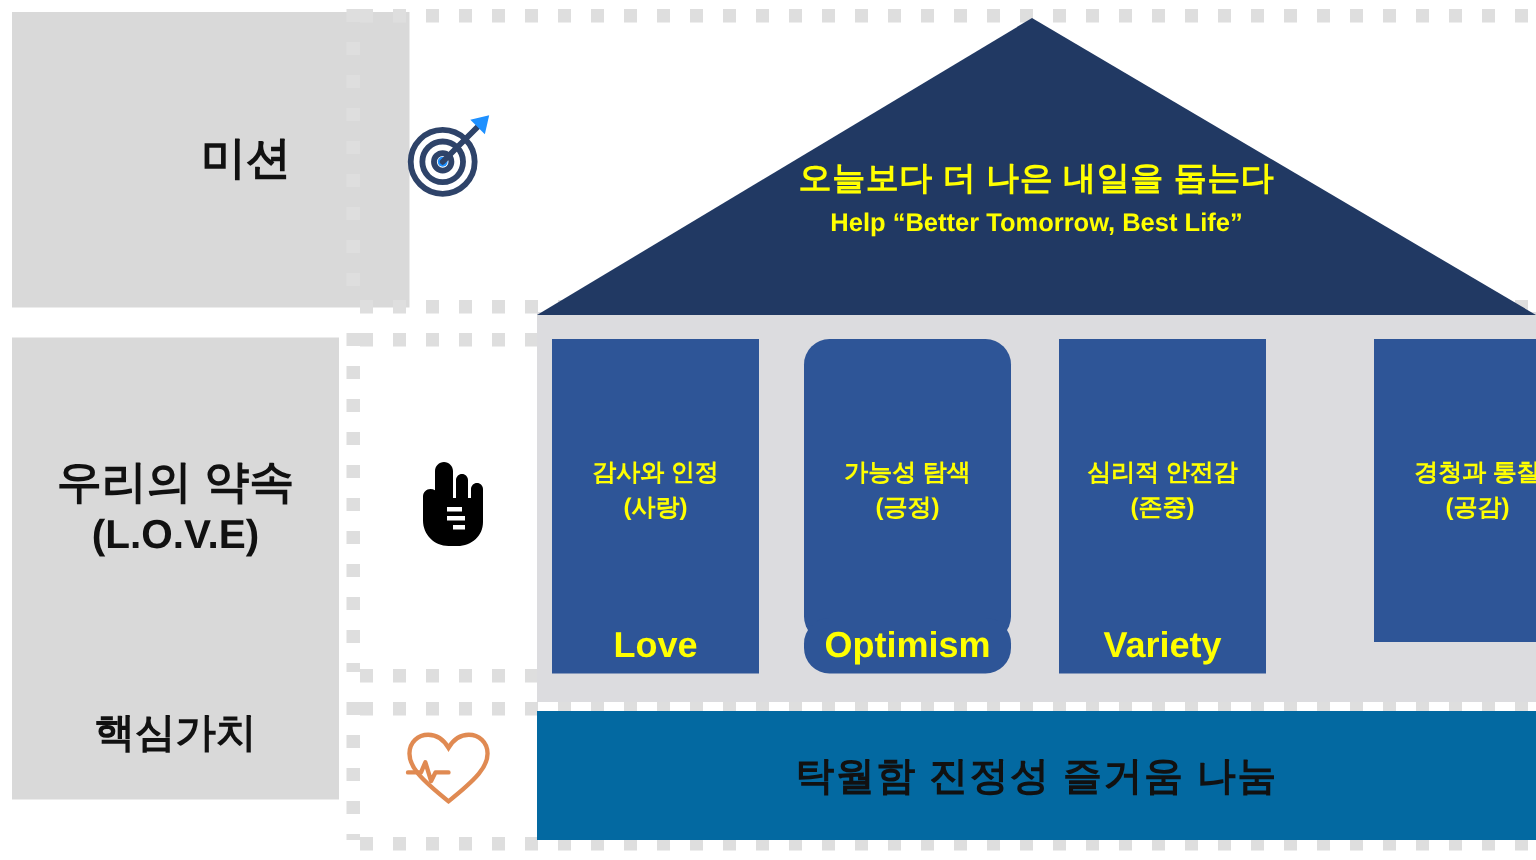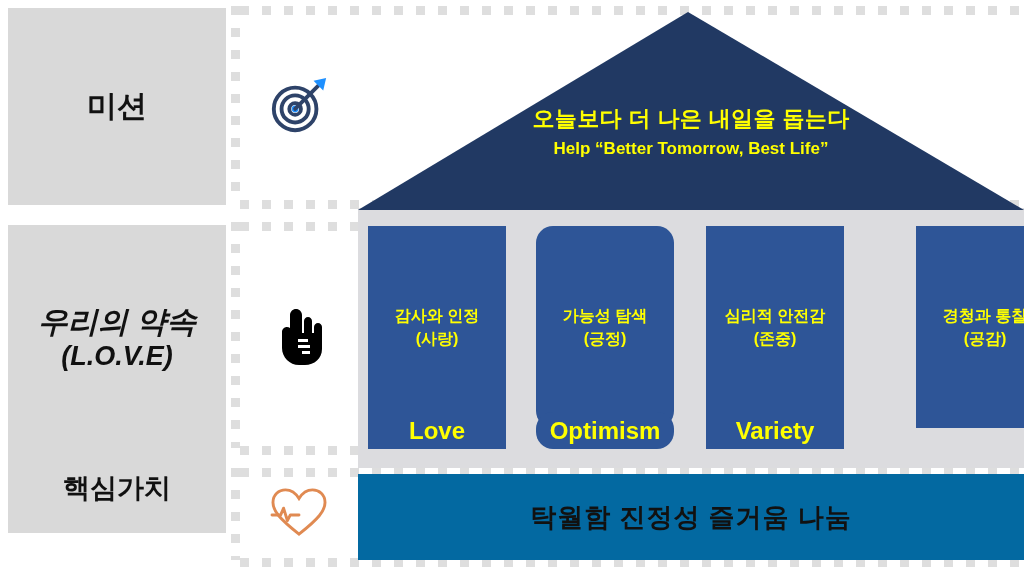--- a/index.html
+++ b/index.html
@@ -25,22 +25,22 @@
     width: 218px;
     background: #d9d9d9;
     display: flex;
     align-items: center;
     justify-content: center;
     text-align: center;
     color: #111111;
     font-weight: bold;
     line-height: 1.22;
   }
-  #label-mission  { top: 8px;   height: 197px; font-size: 30px; }
-  #label-promise  { top: 225px; height: 227px; font-size: 30px; font-style: italic; }
+  #label-mission  { top: 8px;   height: 197px; font-size: 30px; padding-left: 47px; }
+  #label-promise  { top: 225px; height: 227px; font-size: 30px; }
   #label-values   { top: 443px; height: 90px;  font-size: 27px; }
   .label-sub { font-size: 27px; }
 
   
   .icon-cell {
     position: absolute;
     left: 240px;
     width: 118px;
     display: flex;
     align-items: center;

